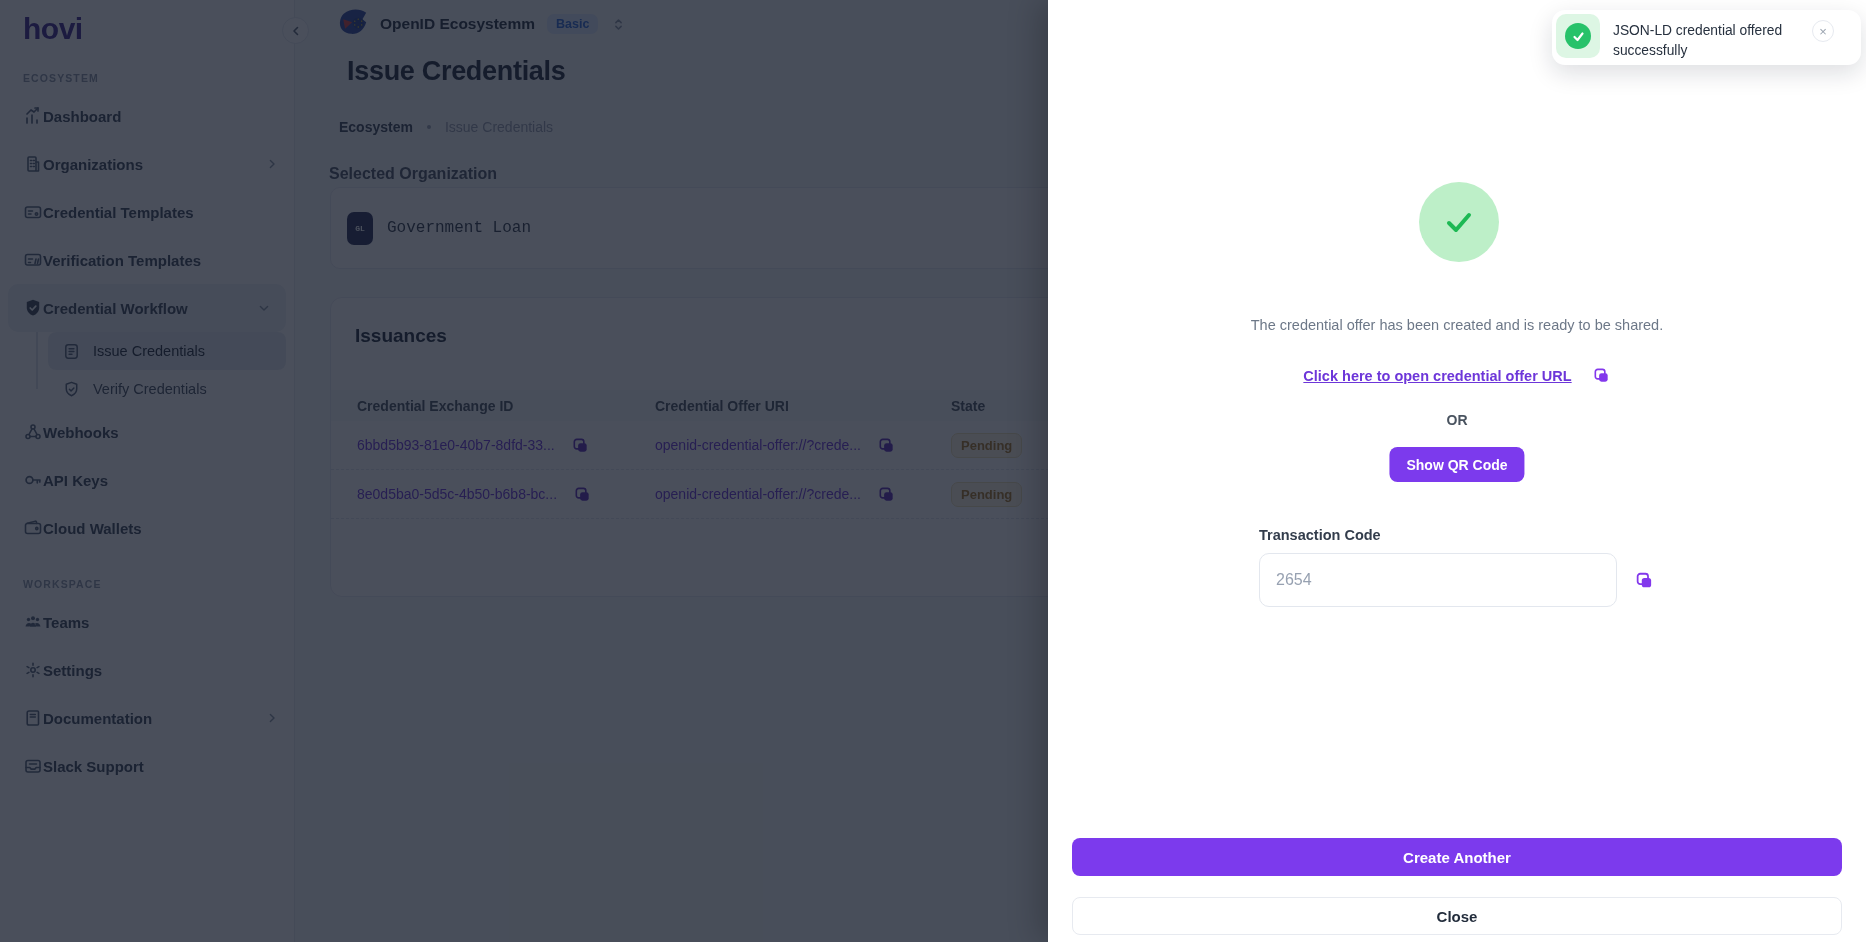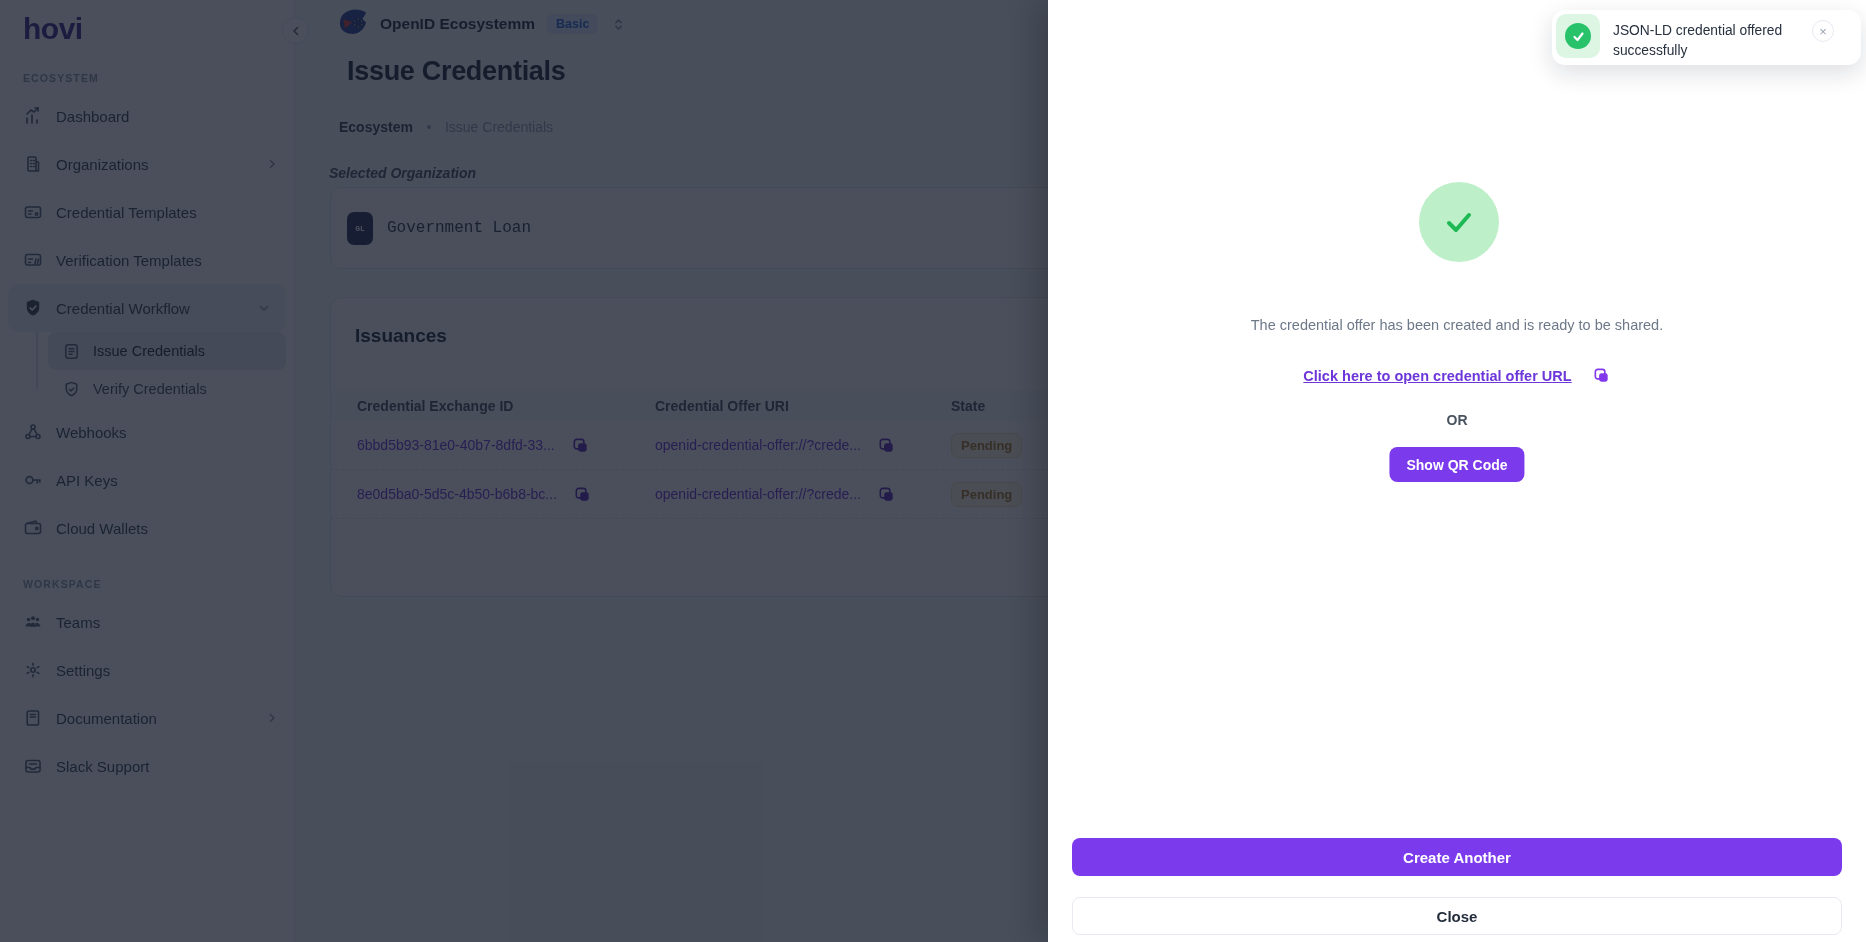--- a/index.html
+++ b/index.html
@@ -11,22 +11,22 @@
     color: #27313f;
   }
   
   #sidebar {
     position:absolute; left:0; top:0; width:295px; height:942px;
     background:#ffffff; border-right:1px solid #e4e8ee; z-index:1;
   }
   .logo { padding:12px 0 0 23px; font-size:30px; font-weight:800; color:#41288e; letter-spacing:-.5px; }
   .nav-section-label { padding:26px 0 8px 23px; font-size:10.5px; font-weight:700; letter-spacing:1.1px; color:#8d97a7; }
   .nav-item {
-    height:48px; display:flex; align-items:center; gap:13px;
-    padding:0 14px 0 23px; font-size:15px; font-weight:400; color:#3d4757; cursor:pointer;
+    height:48px; display:flex; align-items:center; 
+    padding:0 14px 0 23px; font-size:15px; font-weight:700; color:#3d4757; cursor:pointer;
   }
   .nav-item .icn { width:20px; height:20px; color:#566376; flex:0 0 auto; }
   .nav-item .chev { margin-left:auto; width:16px; height:16px; color:#8b95a5; }
   .nav-item.active { margin:0 8px; padding-left:15px; background:#edf0f5; border-radius:10px; }
   .sub-wrap { position:relative; }
   .sub-wrap::before { content:""; position:absolute; left:36px; top:0; bottom:19px; width:1.5px; background:#dde2ea; }
   .sub-item {
     height:38px; margin-left:48px; margin-right:8px; display:flex; align-items:center; gap:12px;
     padding-left:14px; font-size:14.5px; font-weight:500; color:#46505f; border-radius:8px; cursor:pointer;
   }
@@ -43,21 +43,21 @@
   .eco-logo { width:34px; height:30px; }
   .eco-name { font-size:15.5px; font-weight:700; color:#283242; }
   .plan-badge { margin-left:3px; background:#dceafc; color:#2f6bd8; font-size:12.5px; font-weight:700;
     padding:3px 9px; border-radius:7px; }
   .sort-icn { width:15px; height:15px; color:#8b95a5; margin-left:4px; }
   .page-title { position:absolute; left:52px; top:56px; font-size:27px; font-weight:700; color:#232d3c; letter-spacing:-.3px; }
   .breadcrumb { position:absolute; left:44px; top:119px; display:flex; align-items:center; gap:14px; font-size:14px; }
   .crumb-cur { color:#3d4757; font-weight:600; }
   .crumb-dot { width:4px; height:4px; border-radius:50%; background:#9aa3b2; }
   .crumb-next { color:#98a1b0; }
-  .sel-org-label { position:absolute; left:34px; top:165px; font-size:14px; font-weight:700; color:#4c5665;font-style:italic; }
+  .sel-org-label { position:absolute; left:34px; top:165px; font-size:16px; font-weight:700; color:#4c5665; }
   .org-card { position:absolute; left:35px; top:187px; width:1210px; height:82px; background:#fff;
     border:1px solid #e7eaf0; border-radius:10px; display:flex; align-items:center; gap:14px; padding-left:16px; cursor:pointer;font-family:Liberation Mono, monospace; }
   .org-avatar { width:26px; height:33px; border-radius:7px; background:#2a3158; color:#fff; font-size:8px; font-weight:700;
     display:flex; align-items:center; justify-content:center; }
   .org-name { font-size:16px; color:#333d4c; }
   .iss-card { position:absolute; left:35px; top:297px; width:1210px; height:300px; background:#fff;
     border:1px solid #e7eaf0; border-radius:12px; overflow:hidden; }
   .iss-title { padding:27px 0 0 24px; font-size:19px; font-weight:700; color:#232d3c; }
   .tbl-head { margin-top:43px; height:31px; background:#f7f9fb; display:grid; grid-template-columns:298px 296px 1fr;
     align-items:center; padding:0 26px; font-size:14px; font-weight:600; color:#49535f; }
@@ -352,20 +352,30 @@
     <svg class="copy-icn" style="color:#8338ec" viewBox="0 0 20 20">
         <rect x="3.5" y="3.5" width="10" height="10" rx="2.5" fill="none" stroke="currentColor" stroke-width="1.7"></rect>
         <rect x="7.5" y="7.5" width="9" height="9" rx="2.5" fill="currentColor"></rect>
       </svg>
   </div>
 
   <div class="or-label">OR</div>
 
   <button class="qr-btn">Show QR Code</button>
 
+  <div class="tx-group">
+    <div class="tx-label">Transaction Code</div>
+    <div class="tx-row">
+      <input class="tx-input" type="text" readonly="" value="2654" style="">
+      <svg class="tx-copy" viewBox="0 0 20 20">
+          <rect x="3.5" y="3.5" width="10" height="10" rx="2.5" fill="none" stroke="currentColor" stroke-width="1.7"></rect>
+          <rect x="7.5" y="7.5" width="9" height="9" rx="2.5" fill="currentColor"></rect>
+        </svg>
+    </div>
+  </div>
 
   <button class="panel-btn btn-create">Create Another</button>
   <button class="panel-btn btn-close">Close</button>
 </div>
 
 <div id="toast">
   <div class="toast-icon-sq">
     <div class="toast-icon-circ">
       <svg width="13" height="13" viewBox="0 0 13 13" fill="none" stroke="#ffffff" stroke-width="2.2" stroke-linecap="round" stroke-linejoin="round">
           <path d="M2.5 7l3 3 5-6.5"></path>

